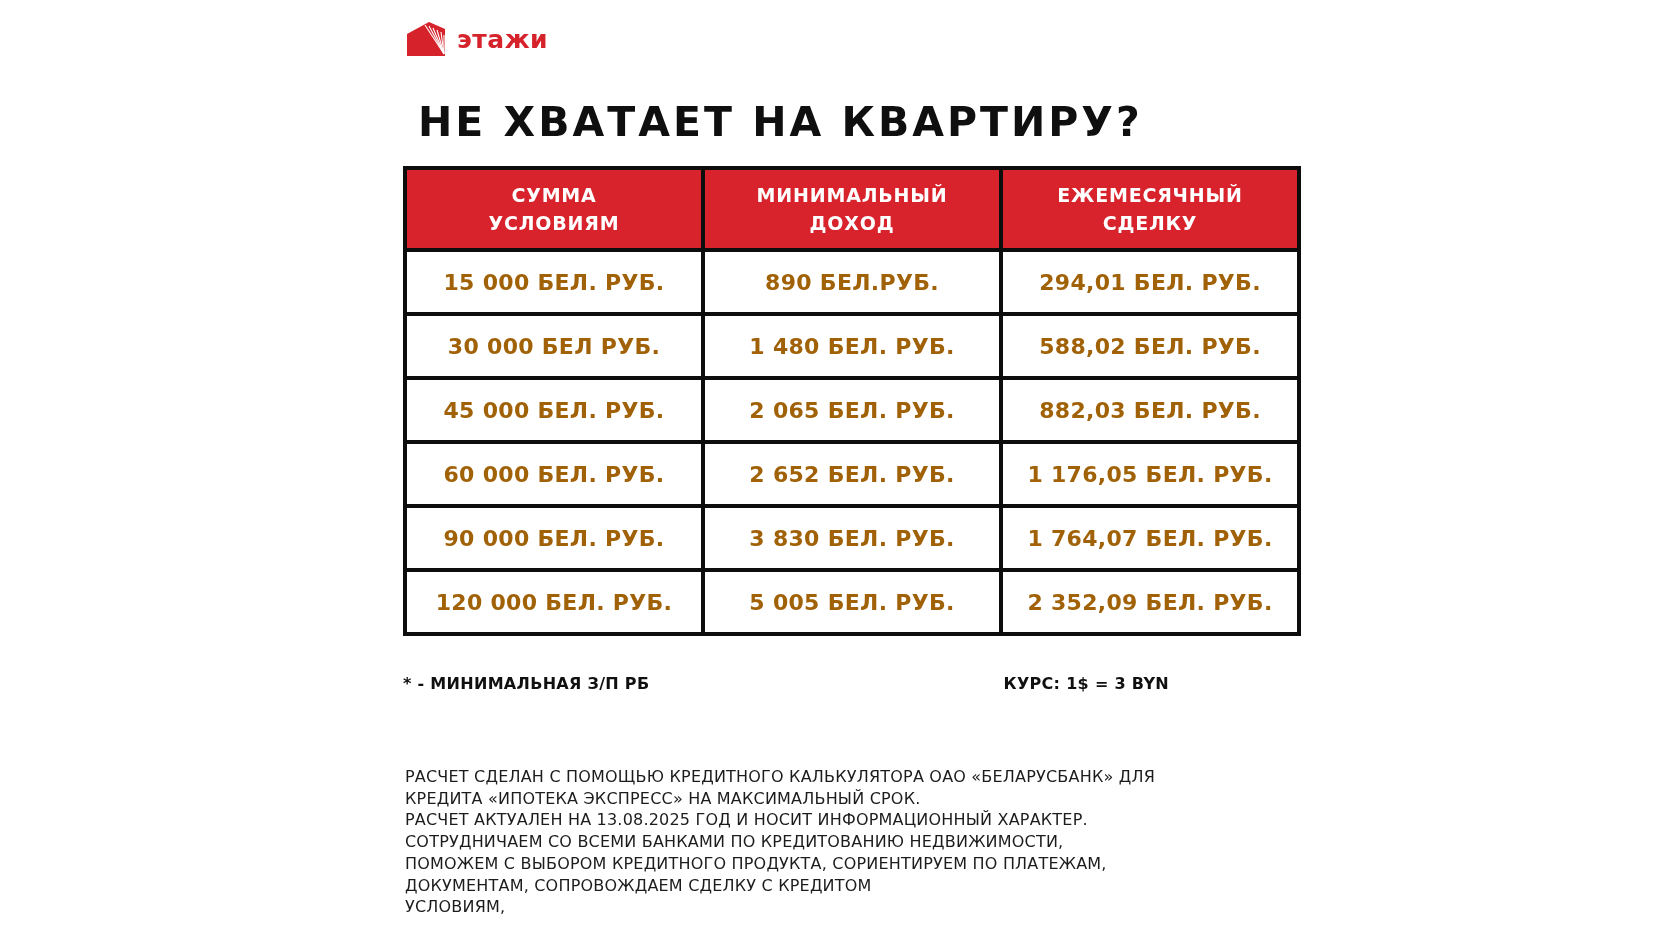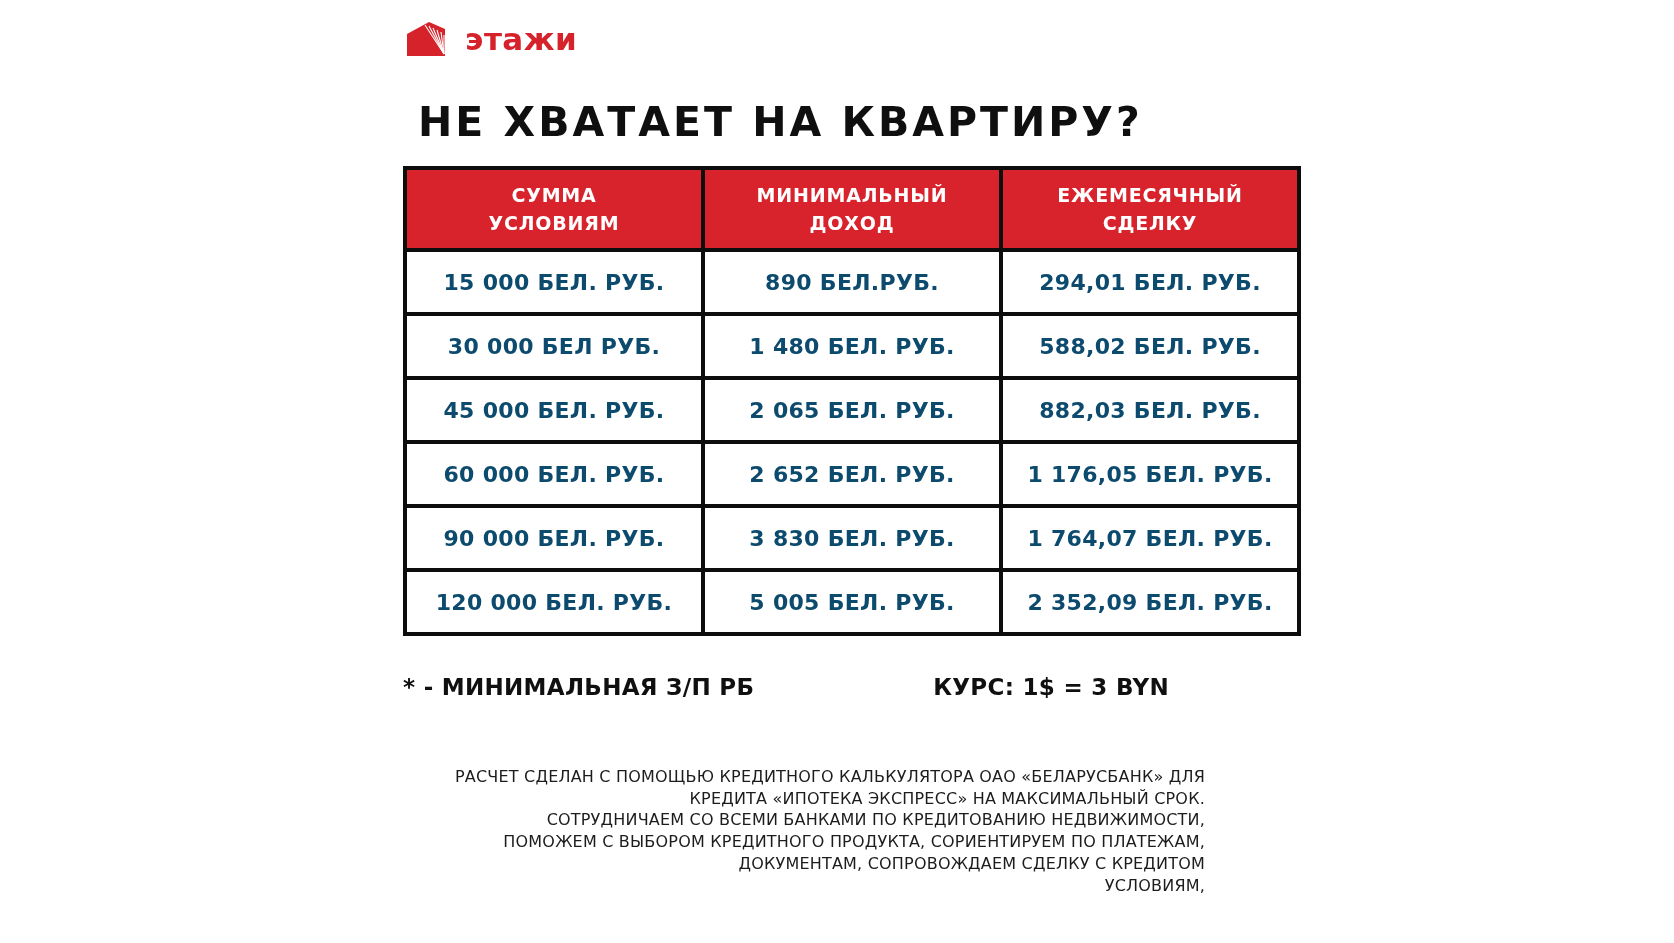--- a/index.html
+++ b/index.html
@@ -7,21 +7,21 @@
     width:1674px;height:943px;background:#ffffff;
     font-family:"DejaVu Sans","Liberation Sans",sans-serif;
     color:#131313;overflow:hidden;
   }
   .canvas{position:relative;width:1674px;height:943px;background:#ffffff;}
 
   
   .brand{position:absolute;left:404px;top:20px;display:flex;align-items:center;gap:9px;}
   .logo-icon{display:inline-flex;align-items:flex-end;}
   .logo-text{
-    color:#d6222b;font-size:31px;font-weight:700;letter-spacing:0.5px;line-height:1;margin-left:8px;
+    color:#d6222b;font-size:25px;font-weight:700;letter-spacing:0.5px;line-height:1;
   }
 
   
   .title{
     position:absolute;left:402px;top:84px;margin:16px;width:790px;
     font-size:41px;font-weight:800;letter-spacing:3px;color:#0f0f0f;
     white-space:nowrap;line-height:1.1;
   }
 
   
@@ -31,36 +31,36 @@
   }
   .credit-table th,.credit-table td{
     border:4px solid #0d0d0d;text-align:center;vertical-align:middle;padding:0;
   }
   .credit-table thead th{
     background:#d8232c;color:#ffffff;height:78px;
     font-size:19px;font-weight:600;letter-spacing:0.8px;line-height:1.5;
   }
   .credit-table tbody td{
     background:#ffffff;height:60px;
-    font-size:22px;font-weight:600;color:#0c4a6e;letter-spacing:0.3px;
+    font-size:22px;font-weight:600;color:#a16207;letter-spacing:0.3px;
   }
 
   
   .footnotes{
     position:absolute;left:403px;top:674px;width:766px;
     display:flex;justify-content:space-between;align-items:center;
-    font-size:23px;font-weight:700;color:#101010;letter-spacing:0.3px;
+    font-size:16px;font-weight:700;color:#101010;letter-spacing:0.3px;
   }
 
   
   .disclaimer{
     position:absolute;left:405px;top:766px;width:800px;
     font-size:16px;font-weight:500;color:#1c1c1c;letter-spacing:0.2px;
   }
-  .disclaimer .line{line-height:21.7px;text-align:right;}
+  .disclaimer .line{line-height:21.7px;}
 </style>
 </head>
 <body>
 
 <div class="canvas">
 
   <div class="brand">
     <span class="logo-icon">
       <svg width="44" height="38" viewBox="0 0 44 38" aria-hidden="true">
         <path d="M3 14 L25 2 L41 9 L41 36 L3 36 Z" fill="#d6222b"></path>
@@ -131,19 +131,20 @@
   </table>
 
   <div class="footnotes">
     <div>* - МИНИМАЛЬНАЯ З/П РБ</div>
     <div>КУРС: 1$ = 3 BYN</div>
   </div>
 
   <div class="disclaimer">
     <div class="line">РАСЧЕТ СДЕЛАН С ПОМОЩЬЮ КРЕДИТНОГО КАЛЬКУЛЯТОРА ОАО «БЕЛАРУСБАНК» ДЛЯ</div>
     <div class="line">КРЕДИТА «ИПОТЕКА ЭКСПРЕСС» НА МАКСИМАЛЬНЫЙ СРОК.</div>
+    <div class="line">РАСЧЕТ АКТУАЛЕН НА 13.08.2025 ГОД И НОСИТ ИНФОРМАЦИОННЫЙ ХАРАКТЕР.</div>
     <div class="line">СОТРУДНИЧАЕМ СО ВСЕМИ БАНКАМИ ПО КРЕДИТОВАНИЮ НЕДВИЖИМОСТИ,</div>
     <div class="line">ПОМОЖЕМ С ВЫБОРОМ КРЕДИТНОГО ПРОДУКТА, СОРИЕНТИРУЕМ ПО ПЛАТЕЖАМ,</div>
     <div class="line">ДОКУМЕНТАМ, СОПРОВОЖДАЕМ СДЕЛКУ С КРЕДИТОМ</div>
     <div class="line">УСЛОВИЯМ,</div>
   </div>
 
 </div>
 
 </body></html>

